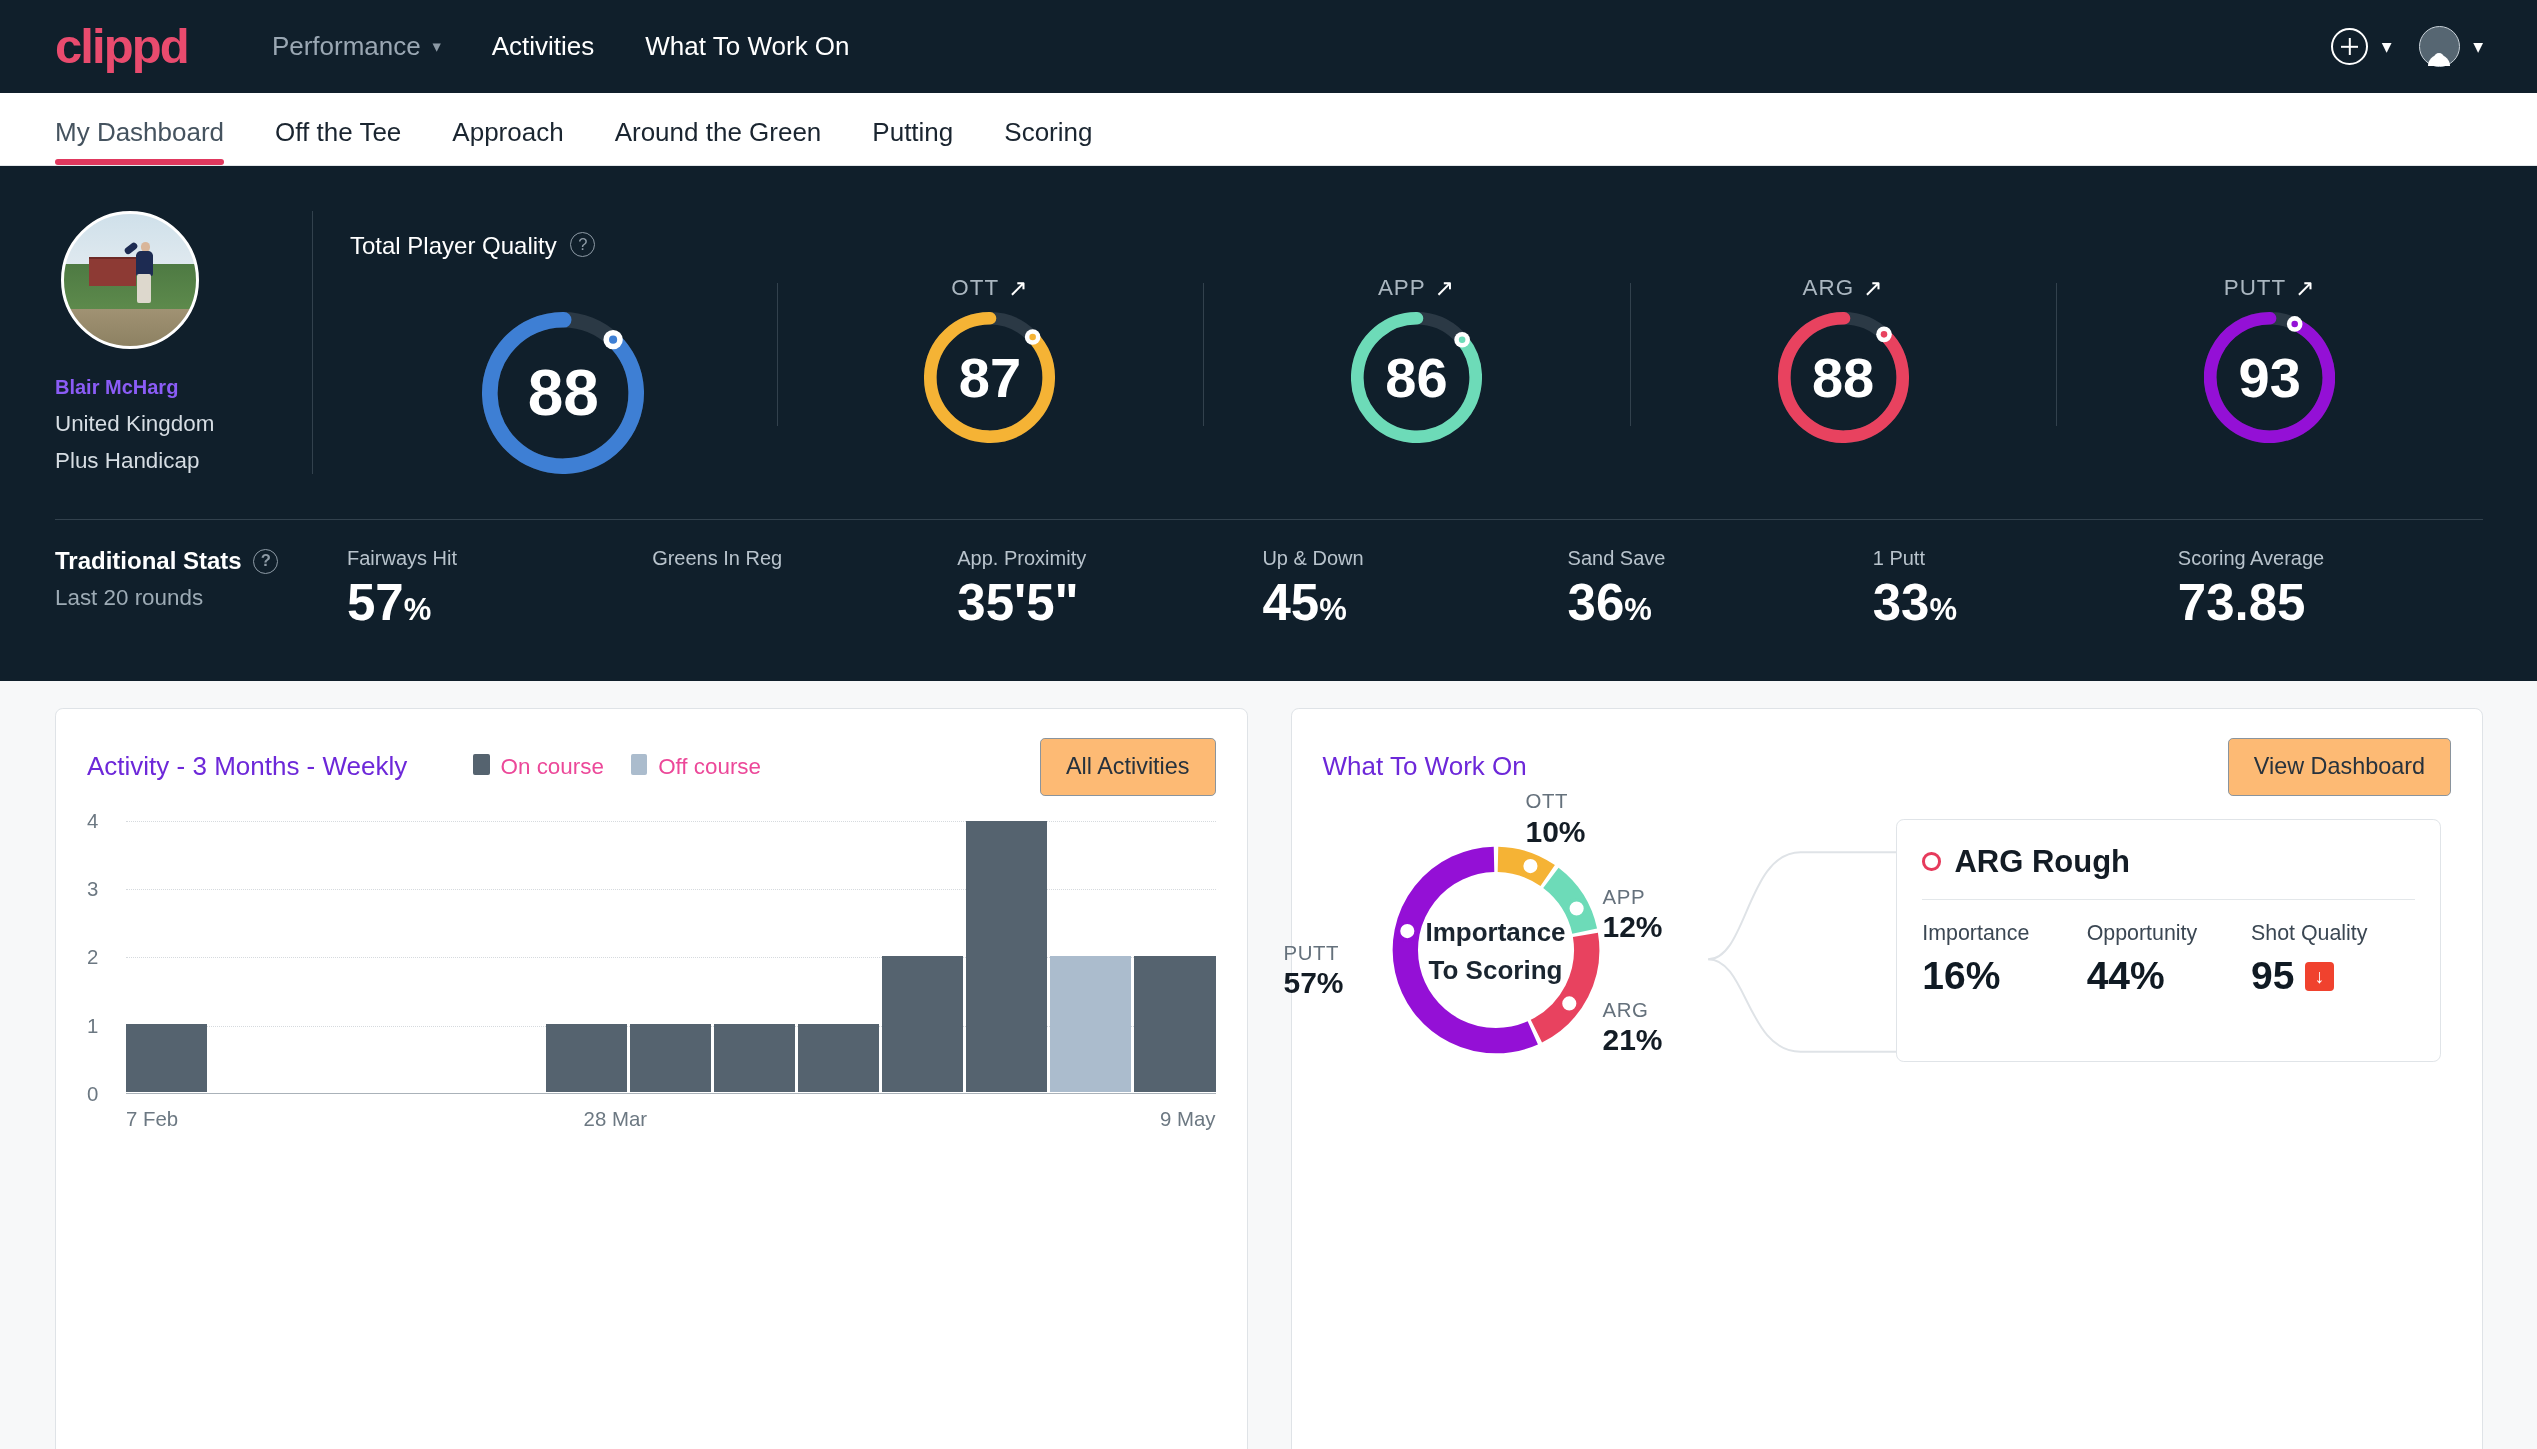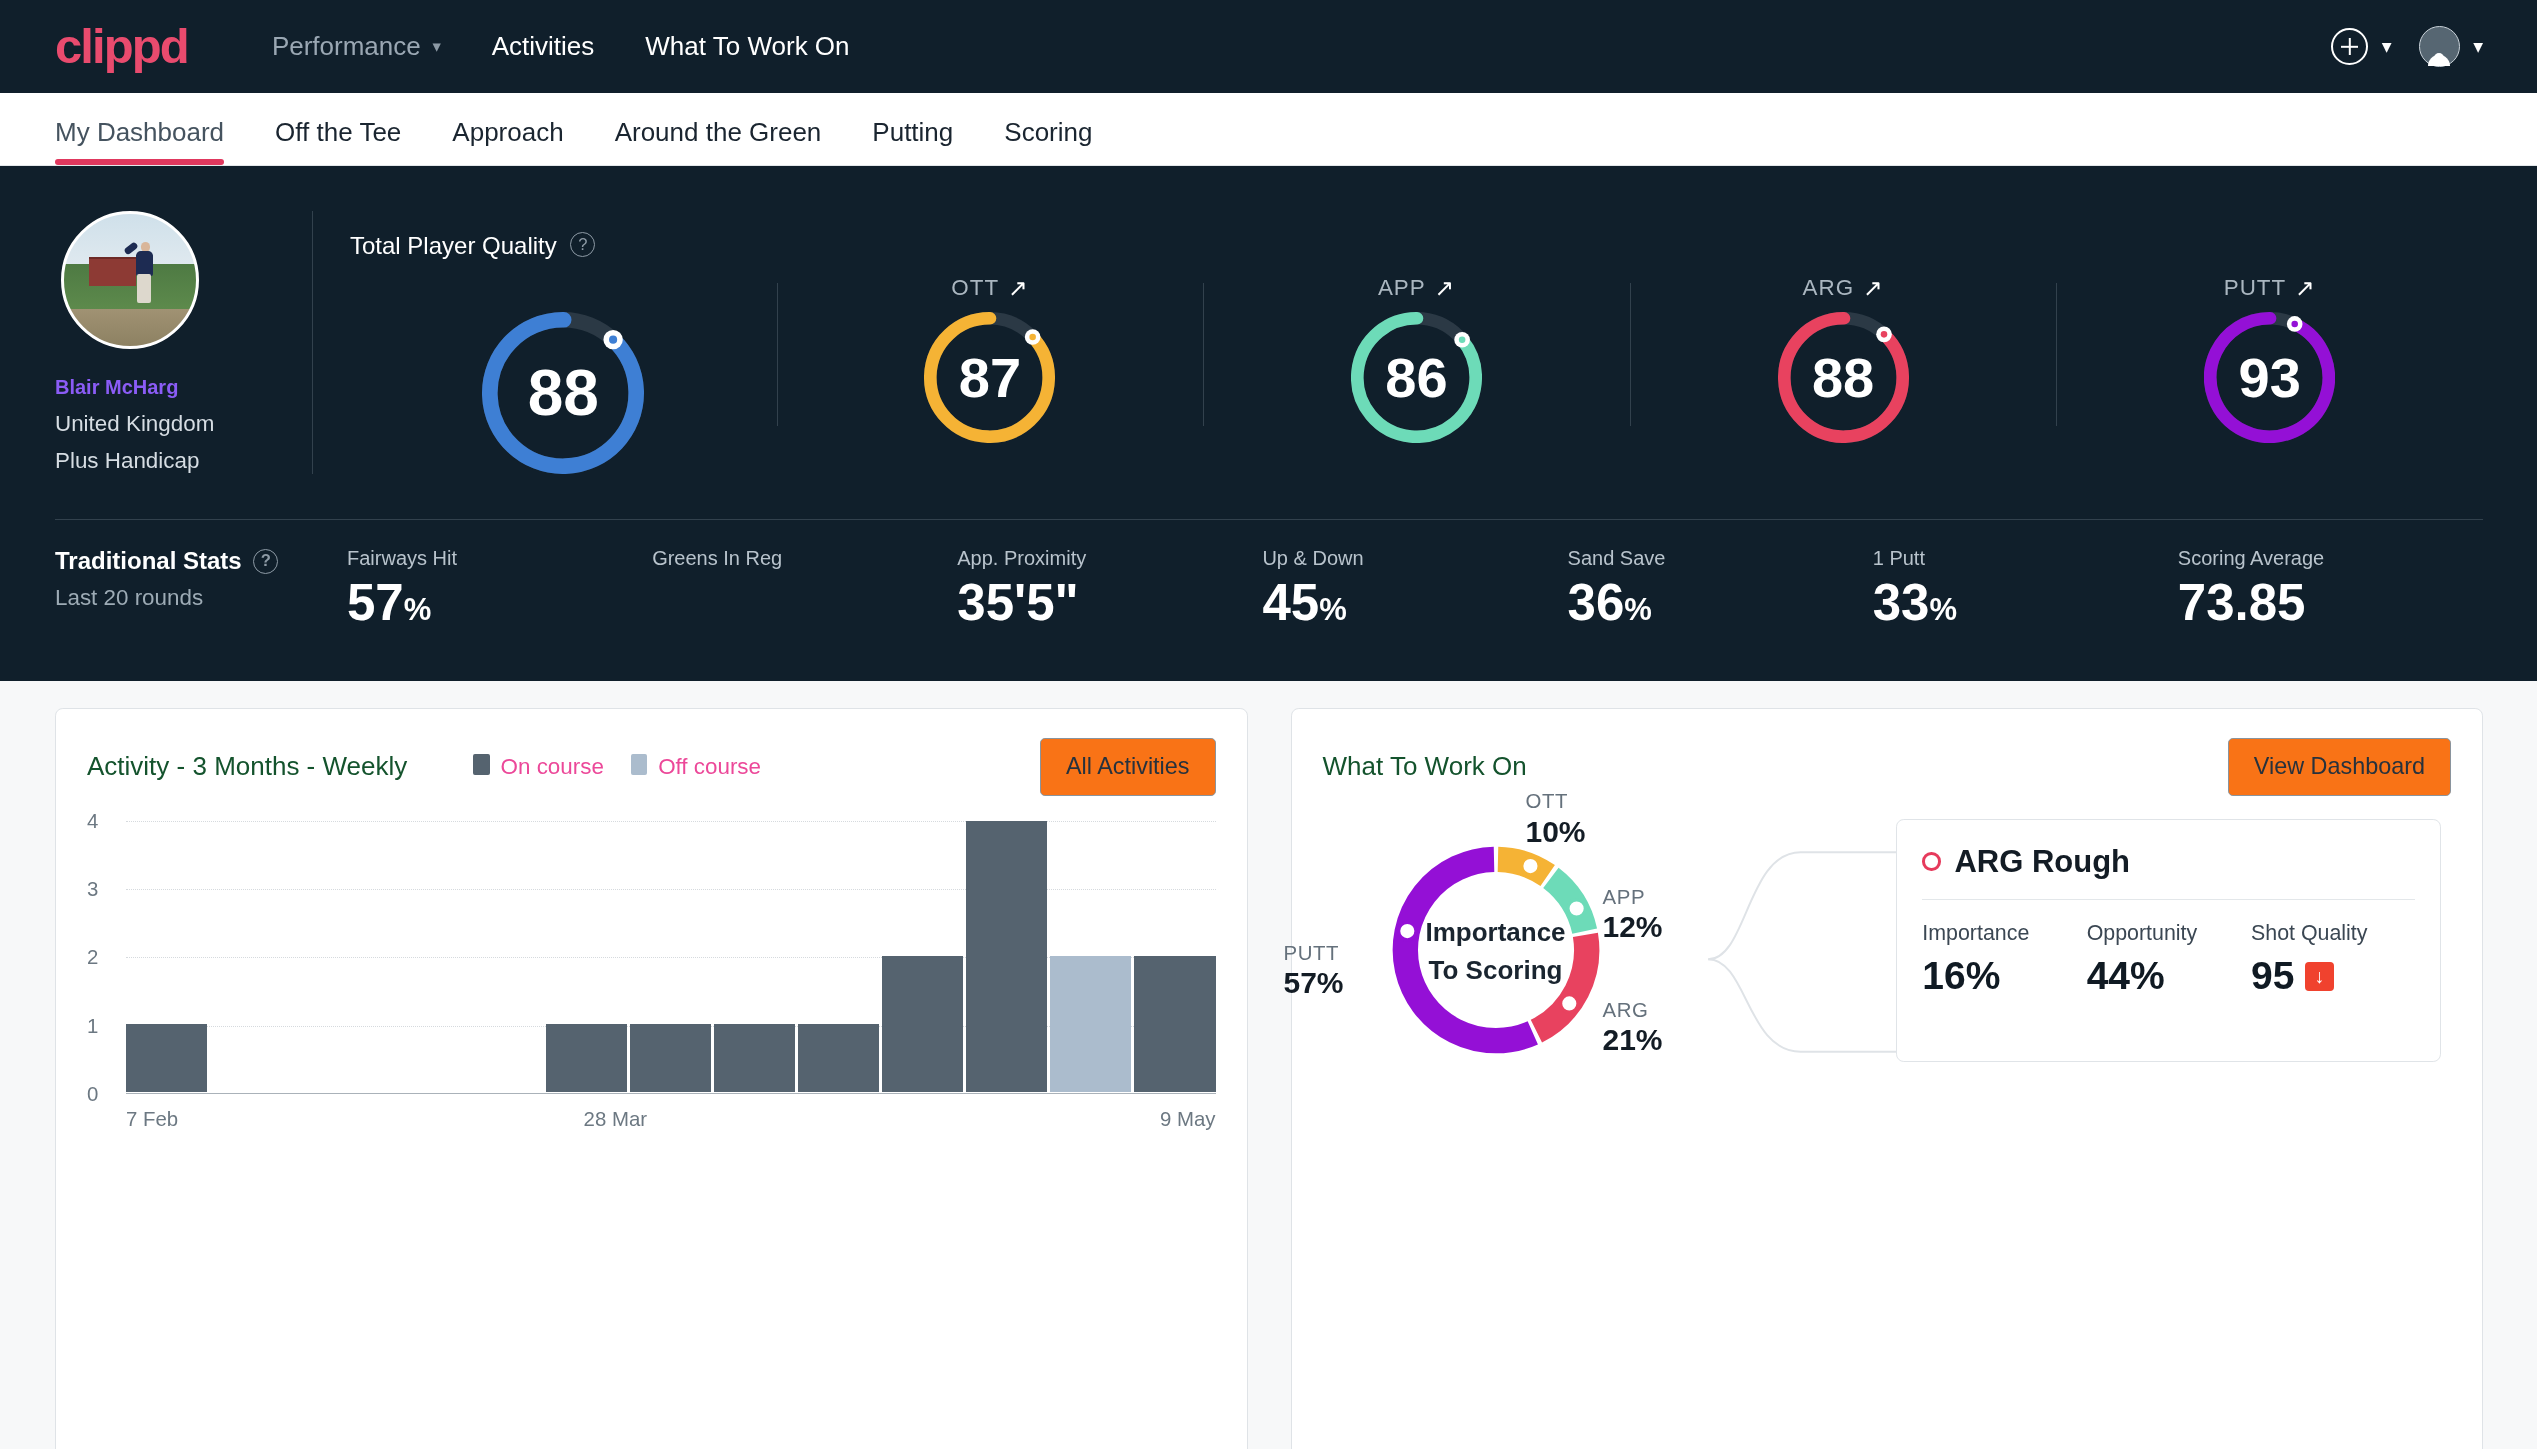--- a/index.html
+++ b/index.html
@@ -138,26 +138,26 @@
   
   .lower {
     background: #f7f8f9; height: 100%; padding: 27px 55px 0 55px;
     display: flex; gap: 43px;
   }
   .card {
     background: #fff; border: 1px solid #dfe3e7; border-radius: 7.8px;
     flex: 1; padding: 29px 31px 0 31px; position: relative;
   }
   .card-head { display: flex; align-items: center; }
-  .card-title { font-size: 26px; color: #14532d; }
+  .card-title { font-size: 26px; color: #6d28d9; }
   .legend { display: flex; align-items: center; gap: 27px; margin-left: 66px; }
   .legend-item { display: flex; align-items: flex-start; gap: 10.7px; font-size: 22.4px; color: #ec4899; }
   .swatch { width: 16.6px; height: 21.4px; border-radius: 1.9px; }
   .btn {
-    margin-left: auto; border: 1px solid #8a949d; background: #f97316; border-radius: 4.9px;
+    margin-left: auto; border: 1px solid #8a949d; background: #fdba74; border-radius: 4.9px;
     font-size: 23.4px; color: #27323d; padding: 14.6px 25px; cursor: pointer;
     font-family: "Liberation Sans", sans-serif;
   }
 
   
   .chart { position: relative; margin-top: 25px; height: 273px; }
   .ylab { position: absolute; left: 0; font-size: 20.4px; color: #6c7882; transform: translateY(-50%); }
   .plot { position: absolute; left: 39px; right: 0; top: 0; bottom: 0; }
   .grid { position: absolute; left: 0; right: 0; border-top: 1.9px dotted #d6dade; }
   .axis0 { position: absolute; left: 0; right: 0; bottom: 0; border-top: 1.9px solid #aab2b9; }

